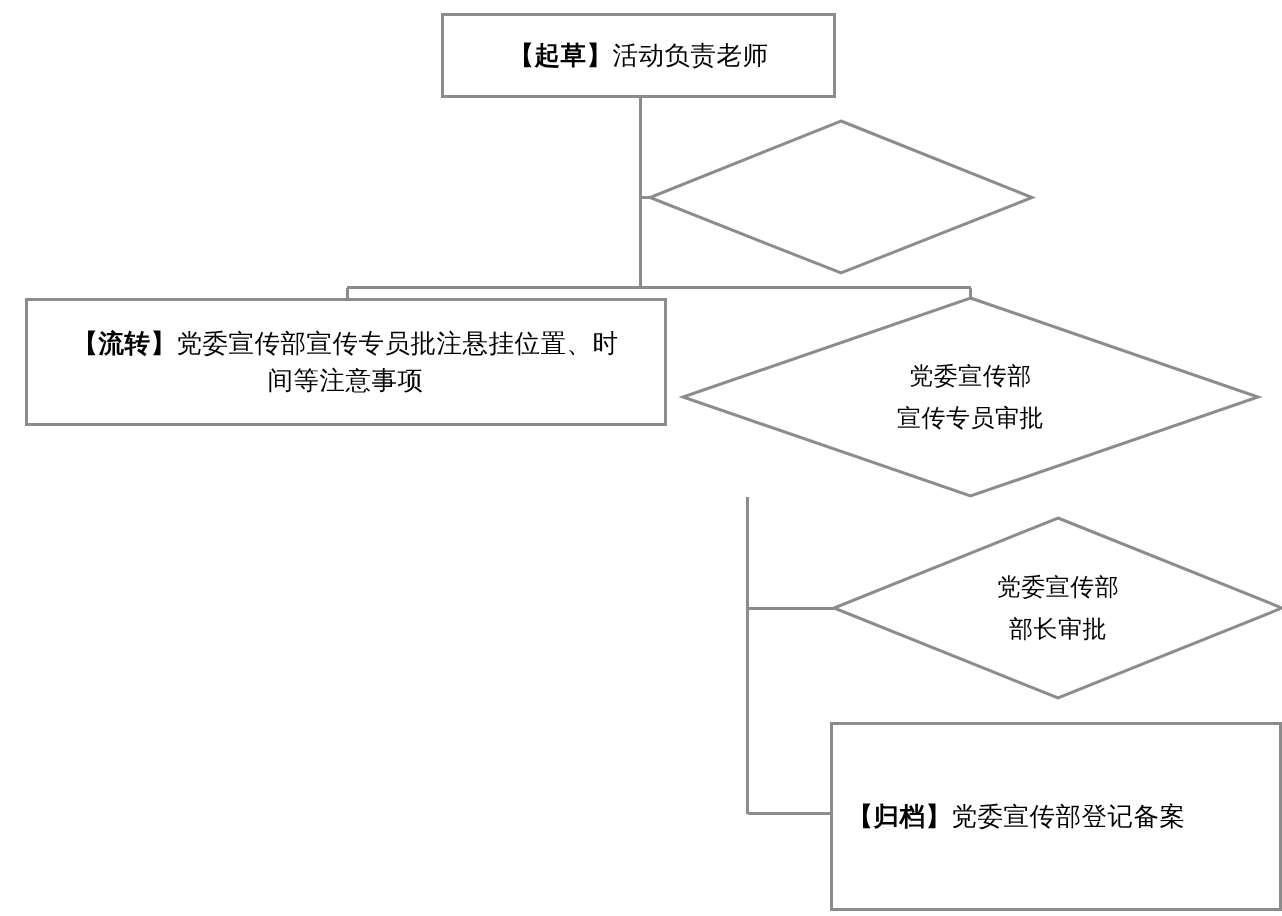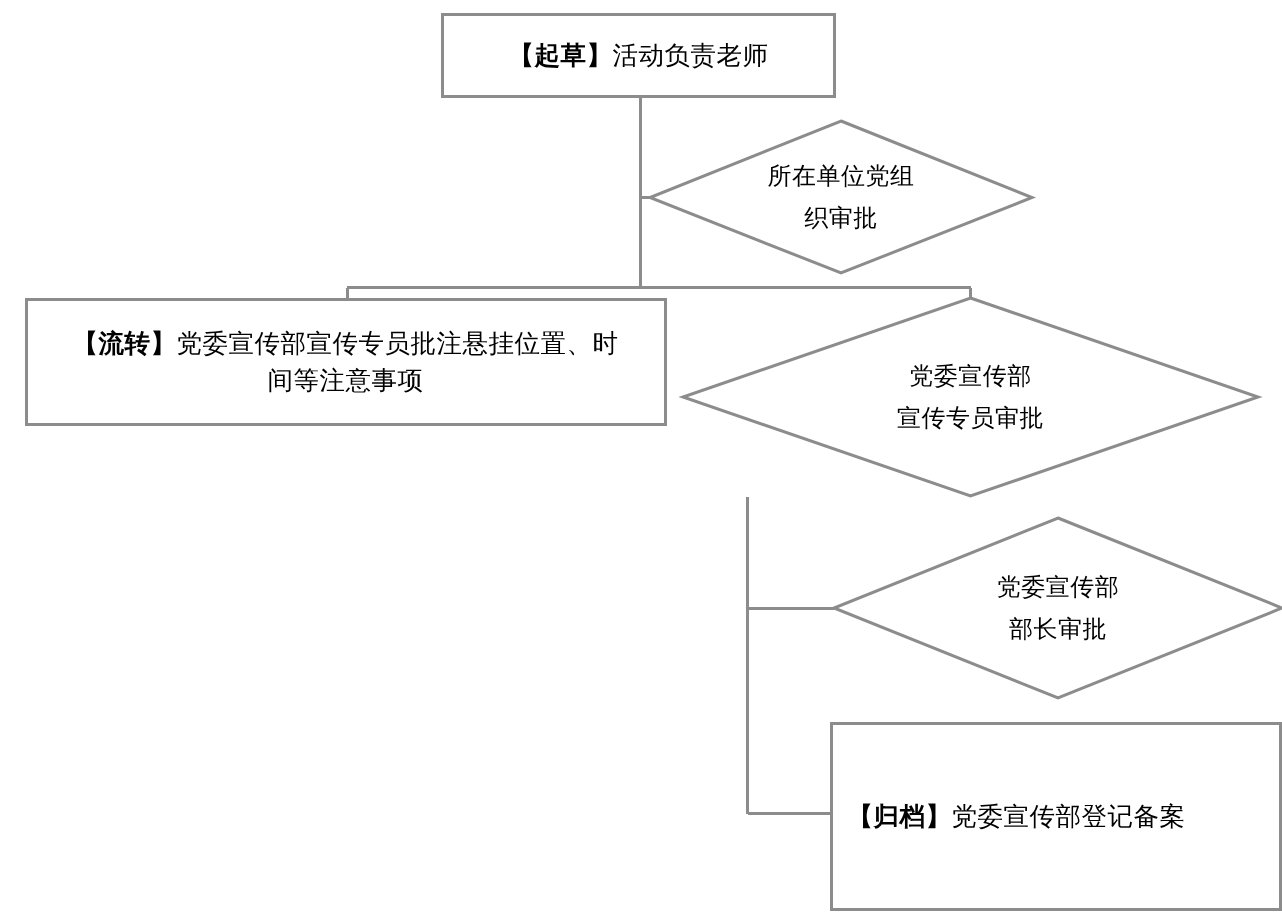--- a/index.html
+++ b/index.html
@@ -81,24 +81,20 @@
       <polygon points="1058,518 1282,608 1058,698 834,608"></polygon>
 
       <rect x="831.5" y="723.5" width="449" height="186"></rect>
     </g>
   </svg>
 
   <div class="node-text box-text" style="left:442px; top:13px; width:393px; height:84px;">
     <span><span class="tag">【起草】</span><span>活动负责老师</span></span>
   </div>
 
-  <div class="node-text diamond-text" style="left:650px; top:121px; width:382px; height:152px;">
-    <span>所在单位党组
-织审批</span>
-  </div>
 
   <div class="node-text box-text" style="left:25px; top:298px; width:641px; height:127px;text-align:center;">
     <span><span class="tag">【流转】</span><span>党委宣传部宣传专员批注悬挂位置、时
 间等注意事项</span></span>
   </div>
 
   <div class="node-text diamond-text" style="left:683px; top:298px; width:575px; height:198px;">
     <span>党委宣传部
 宣传专员审批</span>
   </div>

